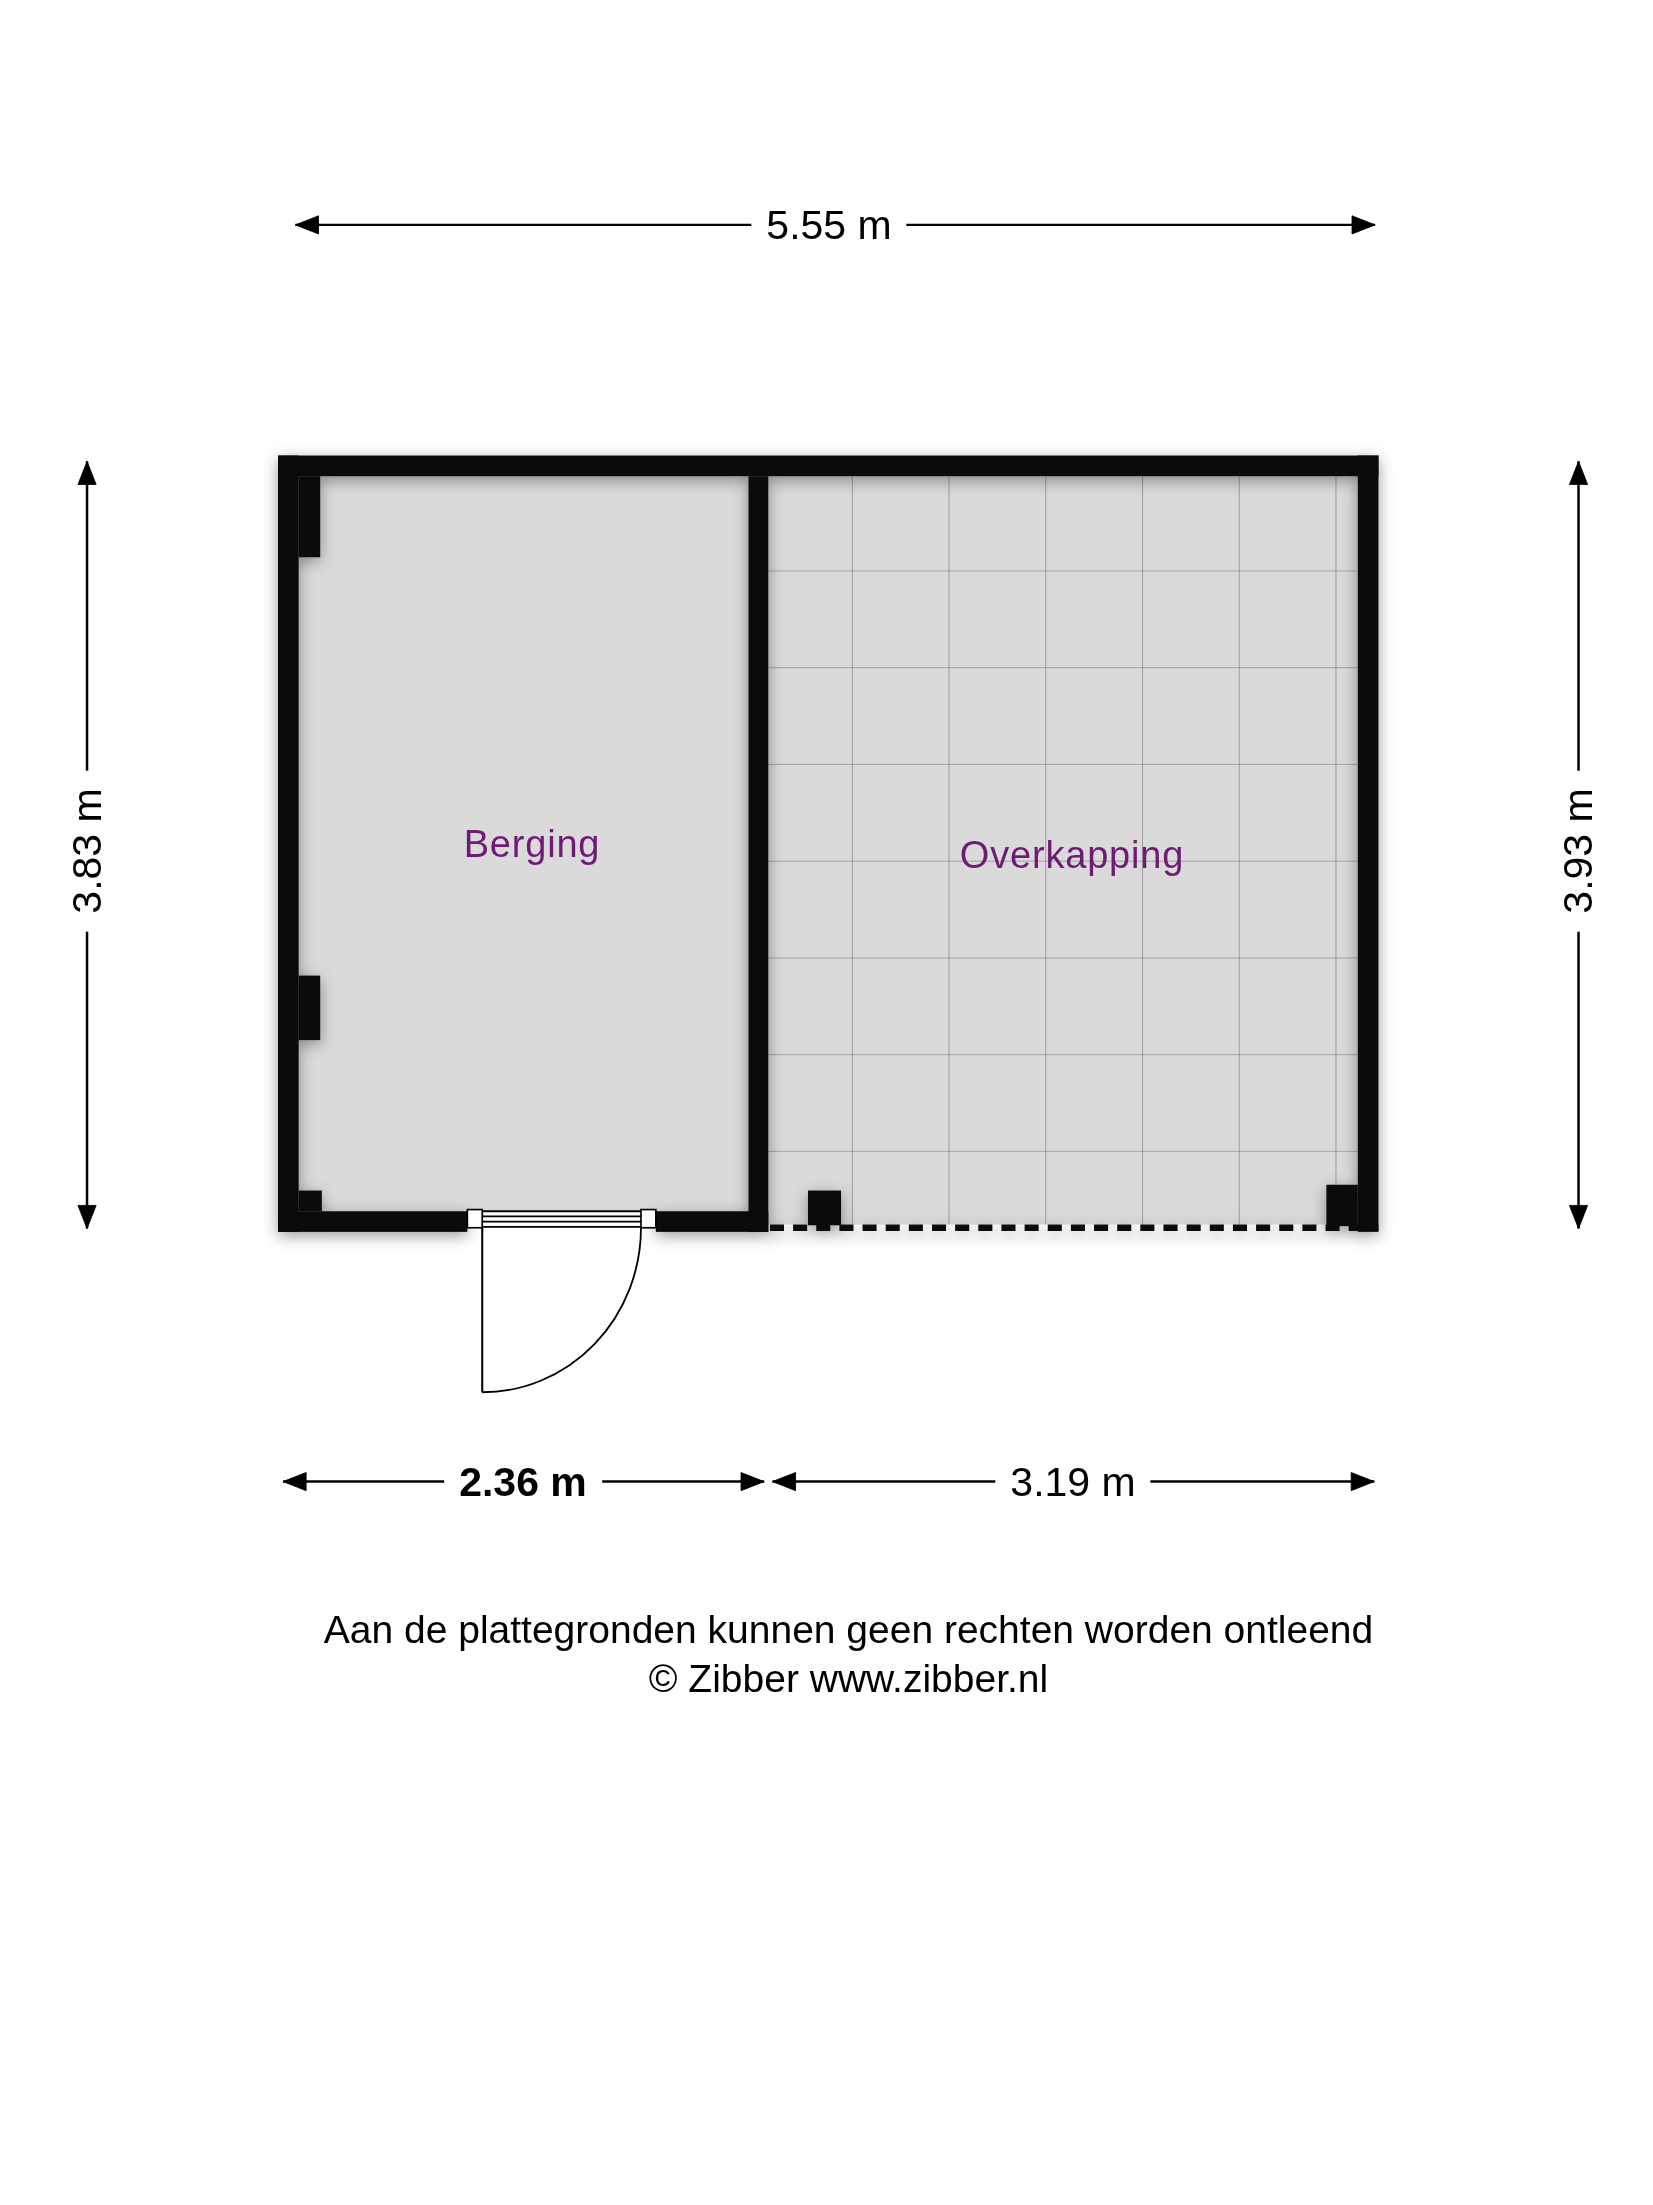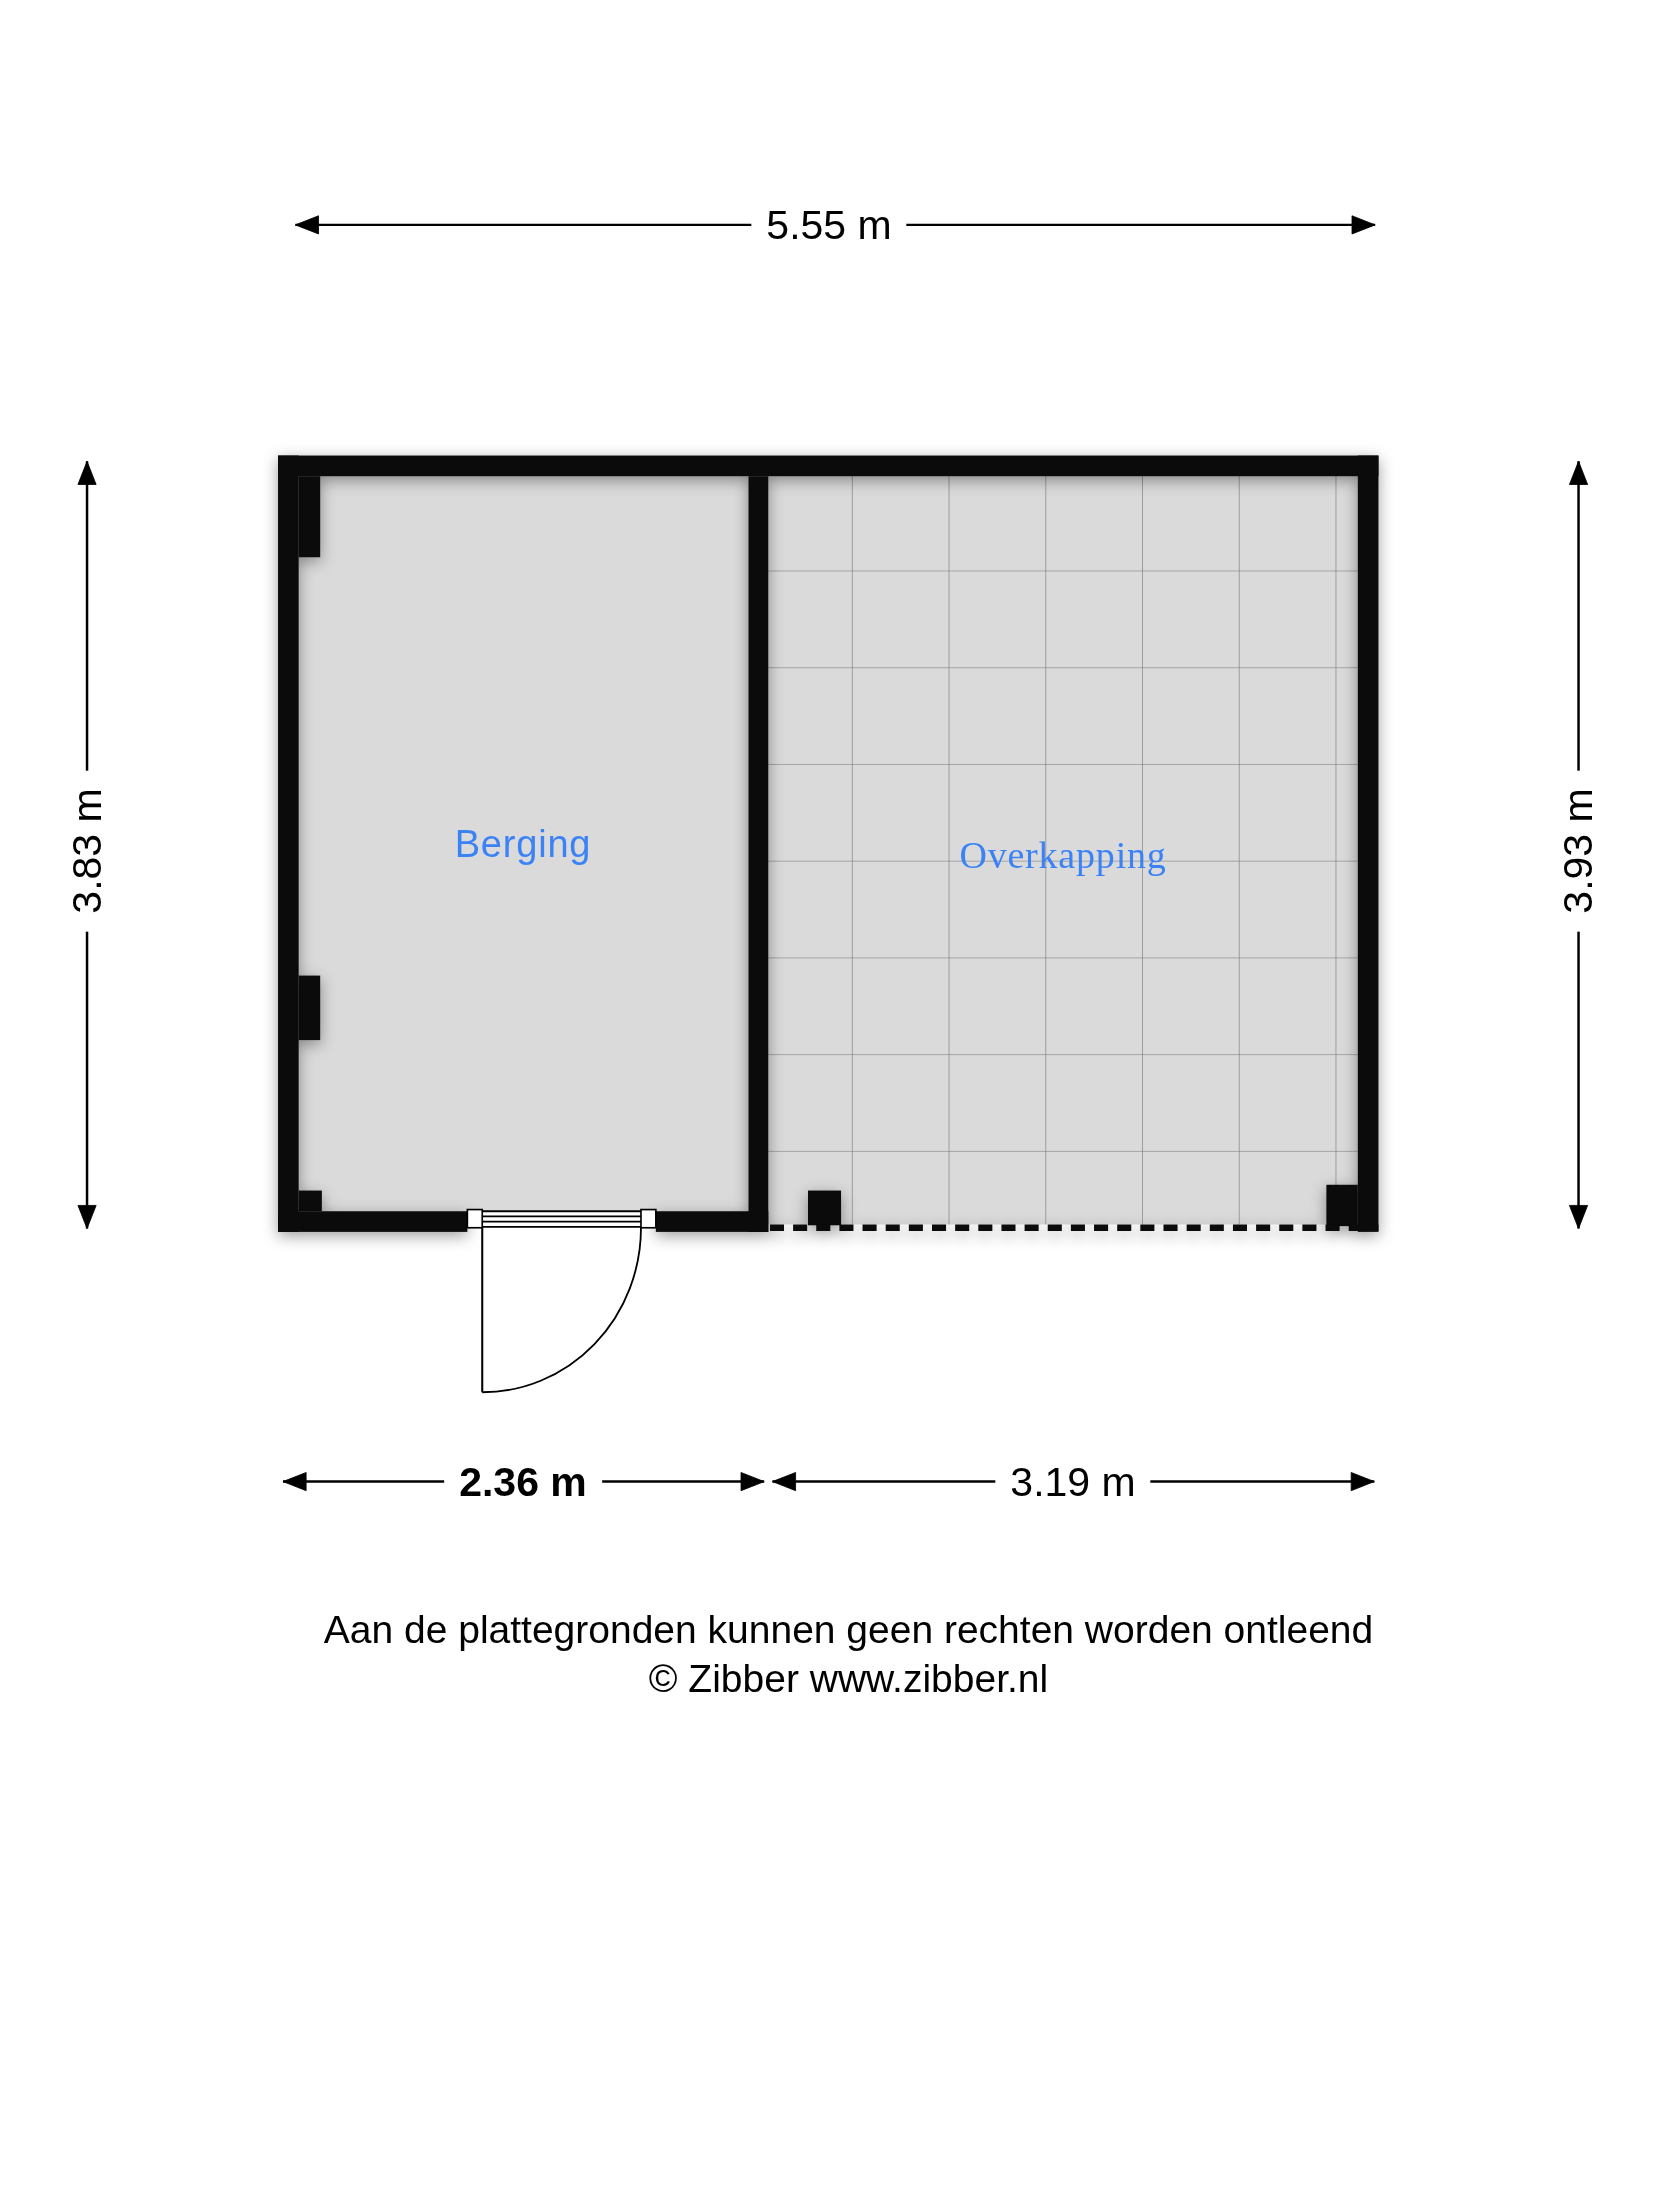--- a/index.html
+++ b/index.html
@@ -20,24 +20,25 @@
     color:#000;
     font-size:41px;
     padding:1.7px 15px;
     white-space:nowrap;
     text-align:center;
   }
   .dim-label.vert{ transform:translate(-50%,-50%) rotate(-90deg); padding:1.7px 18px; }
   .room-label{
     position:absolute;
     transform:translate(-50%,-50%);
-    color:#3b82f6;
+    color:#701a75;
     font-size:38px;
     letter-spacing:0.8px;
     white-space:nowrap;
+    margin-left:9px;
   }
   .disclaimer{
     position:absolute;
     left:21.5px; width:1654px;
     transform:translateY(-50%);
     text-align:center;
     color:#000;
     font-size:39px;
     white-space:nowrap;
   }
@@ -114,21 +115,21 @@
   <div class="dim-label vert" style="left:87px; top:851px;">3.83 m</div>
 
   <div class="dim-label vert" style="left:1578px; top:851px;">3.93 m</div>
 
   <div class="dim-label" style="left:523px; top:1482px;font-weight:bold;">2.36 m</div>
 
   <div class="dim-label" style="left:1073px; top:1482px;text-align:right;">3.19 m</div>
 
   <div class="room-label" style="left:523px; top:844px;">Berging</div>
 
-  <div class="room-label" style="left:1063px; top:855px;font-family:Liberation Serif, serif;">Overkapping</div>
+  <div class="room-label" style="left:1063px; top:855px;">Overkapping</div>
 
   <div class="disclaimer" style="top:1630px;">Aan de plattegronden kunnen geen rechten worden ontleend</div>
 
   <div class="disclaimer" style="top:1679px;">© Zibber www.zibber.nl</div>
 
 
 </div>
 
 
 </body></html>

